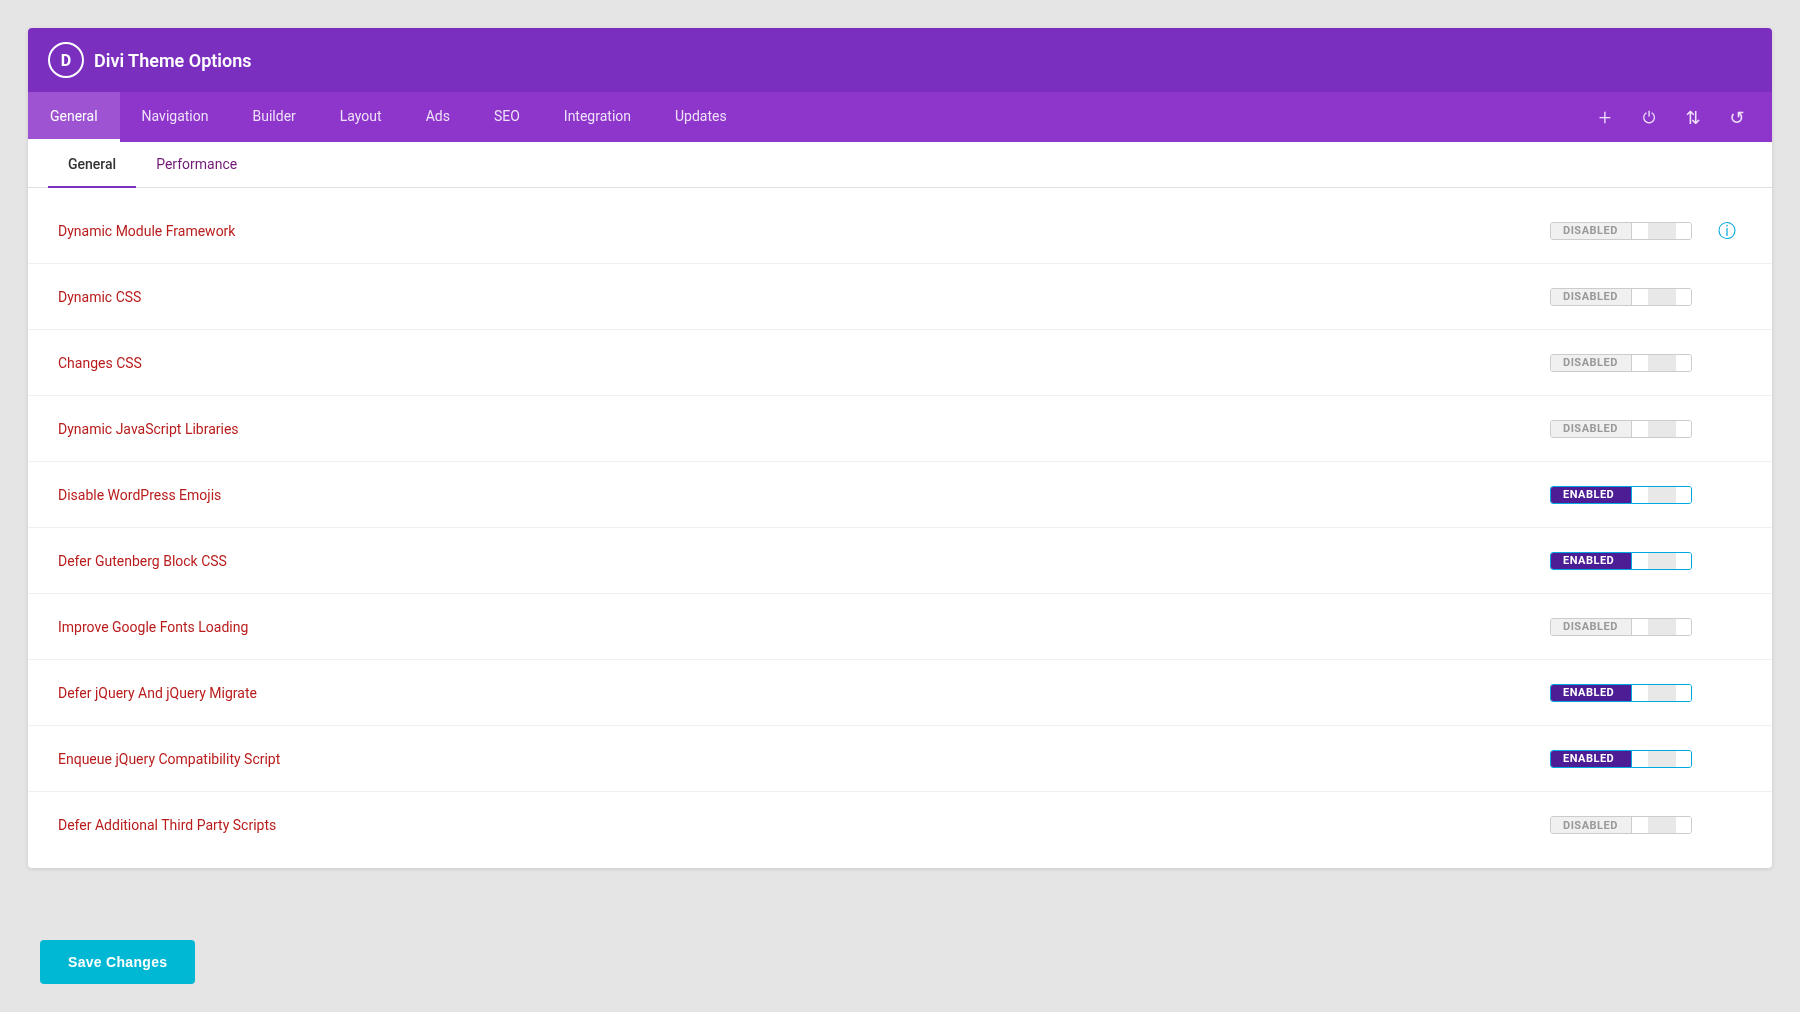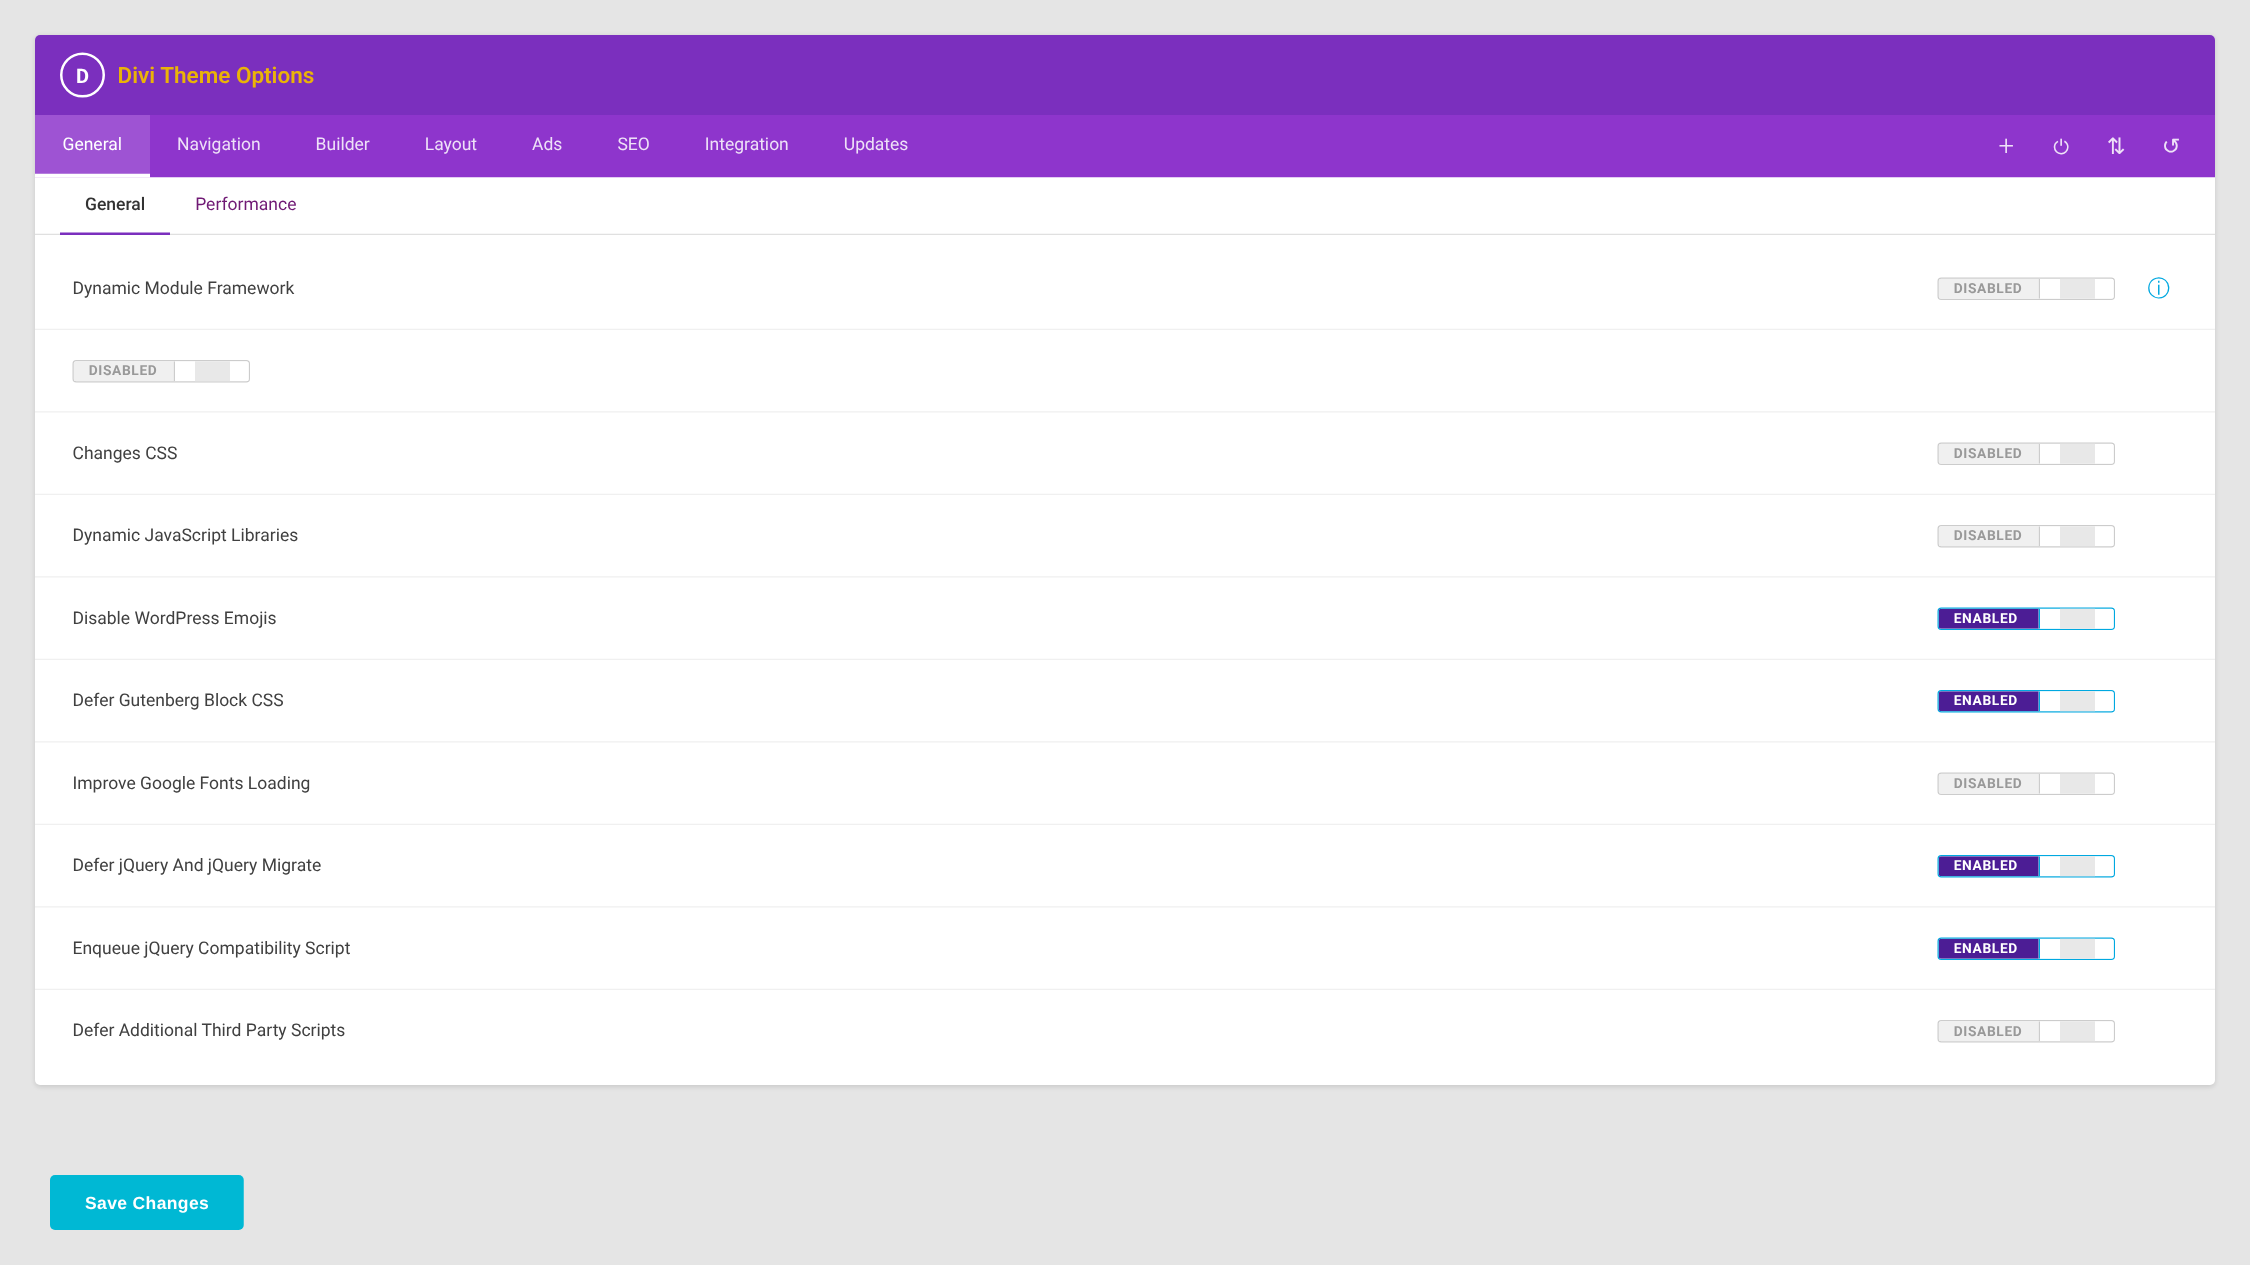--- a/index.html
+++ b/index.html
@@ -42,21 +42,21 @@
       display: flex;
       align-items: center;
       justify-content: center;
       color: #fff;
       font-weight: bold;
       font-size: 16px;
     }
     .header-title {
       font-size: 18px;
       font-weight: 600;
-      color: #eab308;
+      color: #ffffff;
     }
     
     .top-nav {
       background: #8e35cc;
       display: flex;
       align-items: stretch;
       height: 50px;
     }
     .top-nav-items {
       display: flex;
@@ -126,21 +126,21 @@
       display: flex;
       align-items: center;
       padding: 18px 30px;
       border-bottom: 1px solid #f0f0f0;
       min-height: 66px;
     }
     .setting-row:last-child { border-bottom: none; }
     .setting-label {
       flex: 1;
       font-size: 14px;
-      color: #404040;
+      color: #b91c1c;
     }
     .setting-control {
       display: flex;
       align-items: center;
       gap: 8px;
     }
     .setting-actions {
       margin-left: 20px;
       width: 30px;
       display: flex;
@@ -289,20 +289,21 @@
               <div class="toggle-handle-inner"></div>
             </div>
           </div>
         </div>
         <div class="setting-actions">
           <span class="help-icon" title="Help">ⓘ</span>
         </div>
       </div>
 
       <div class="setting-row">
+        <span class="setting-label">Dynamic CSS</span>
         <div class="setting-control">
           <div class="toggle-wrapper">
             <div class="toggle-label disabled">DISABLED</div>
             <div class="toggle-handle">
               <div class="toggle-handle-inner"></div>
             </div>
           </div>
         </div>
         <div class="setting-actions"></div>
       </div>

